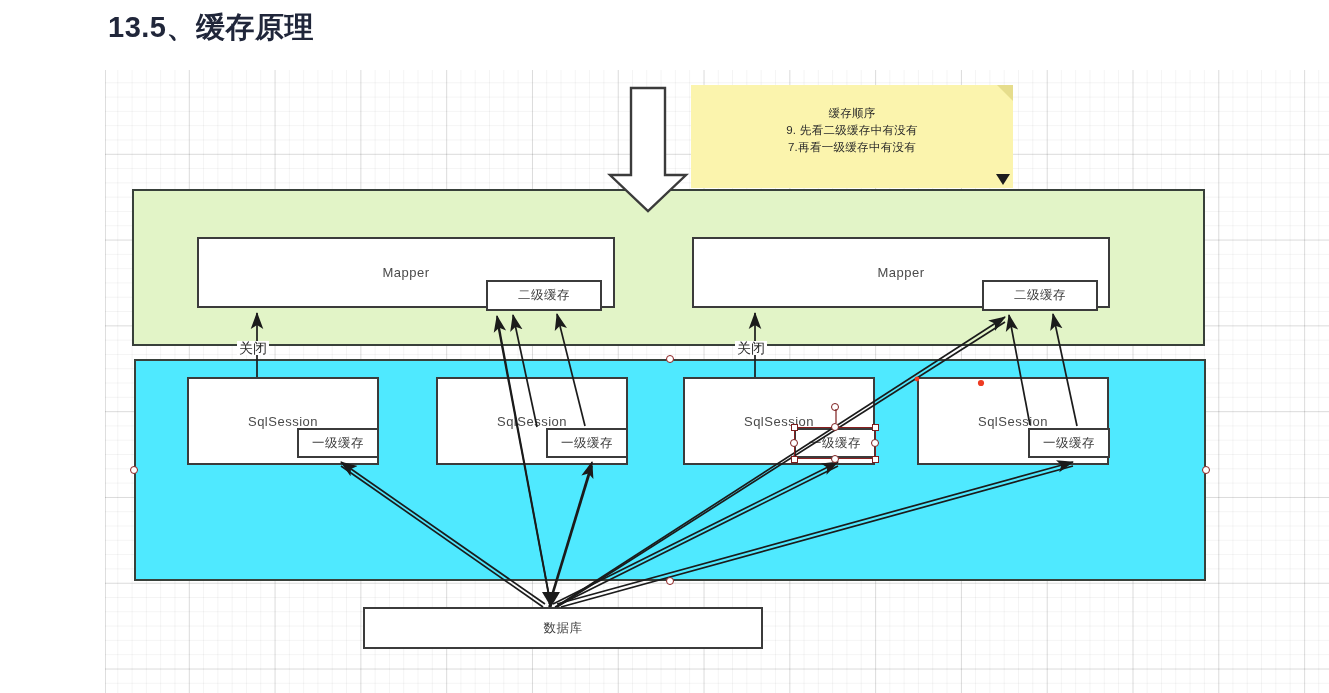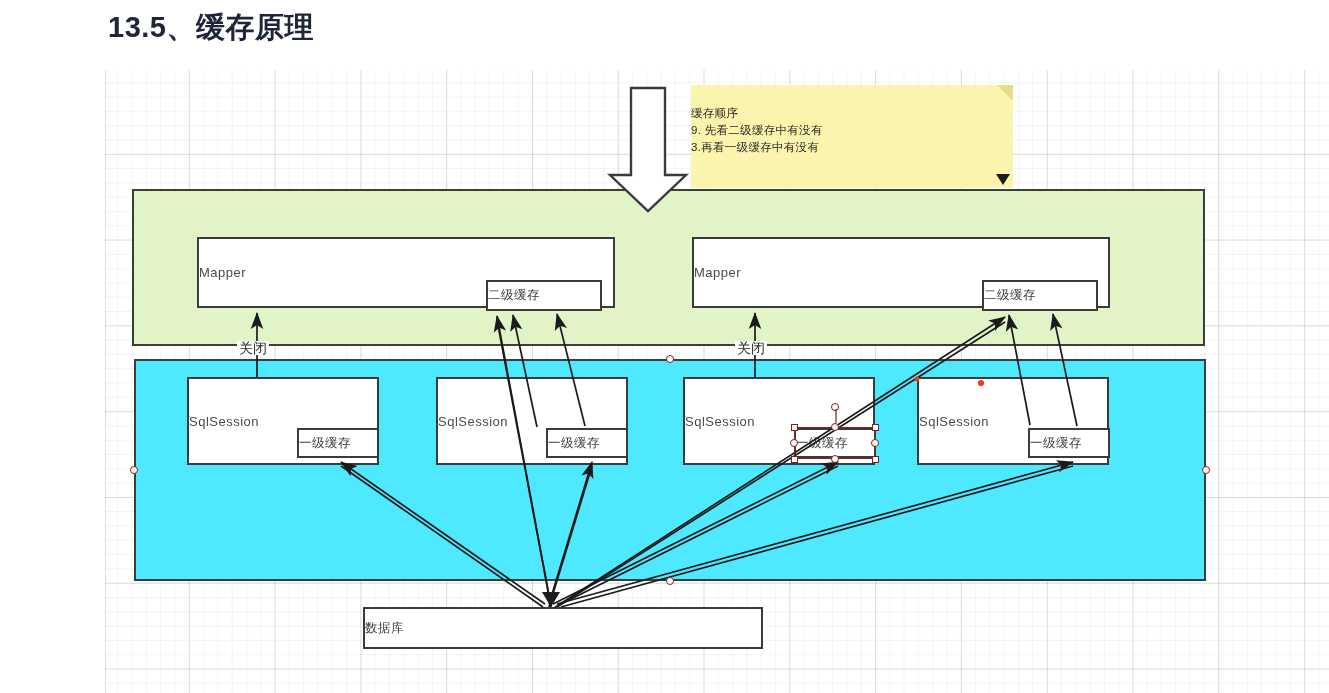--- a/index.html
+++ b/index.html
@@ -55,21 +55,21 @@
   }
   #lane-session{
     left:29px; top:289px; width:1072px; height:222px;
     background:#4fe9ff;
     z-index:3;
   }
   .white-box{
     background:#ffffff;
     border:2px solid #3b3b3b;
     z-index:6;
-    display:flex;align-items:center;justify-content:flex-start;
+    display:flex;align-items:center;justify-content:center;
   }
   .box-label{
     font-size:13px;color:#4a4a4a;letter-spacing:0.5px;
     user-select:none;pointer-events:none;
   }
   .cn-label{
     font-size:12.5px;color:#3c3c3c;letter-spacing:0.5px;
   }
   #mapper-1{left:92px; top:167px; width:418px; height:71px;}
   #mapper-2{left:587px; top:167px; width:418px; height:71px;}
@@ -114,21 +114,21 @@
     background:#e6dd8c;
     clip-path:polygon(0 0,100% 0,100% 100%);
   }
   #sticky-arrow{
     position:absolute;right:3px;bottom:3px;width:0;height:0;
     border-left:7px solid transparent;border-right:7px solid transparent;
     border-top:11px solid #1c1c1c;
   }
   #sticky-text{
     position:absolute;left:0;right:0;top:20px;
-    text-align:left;font-size:11.5px;color:#2b2b2b;line-height:17px;
+    text-align:center;font-size:11.5px;color:#2b2b2b;line-height:17px;
     letter-spacing:0.3px;
   }
   
   #arrows{position:absolute;left:0;top:0;width:1224px;height:623px;z-index:12;pointer-events:none;}
   #big-arrow{position:absolute;left:0;top:0;width:1224px;height:623px;z-index:7;pointer-events:none;}
   .edge-label{
     position:absolute;z-index:20;background:#ffffff;
     font-size:14px;color:#2d2d2d;padding:0 2px;line-height:14px;
   }
 </style>
@@ -145,21 +145,21 @@
 
   <svg id="big-arrow" viewBox="0 0 1224 623">
     <polygon points="526,18 560,18 560,105 581,105 543,141 505,105 526,105" fill="#ffffff" stroke="#3b3b3b" stroke-width="2.4" stroke-linejoin="miter"></polygon>
   </svg>
 
   <div id="sticky-note">
     <div id="sticky-fold"></div>
     <div id="sticky-text">
       <div>缓存顺序</div>
       <div>9. 先看二级缓存中有没有</div>
-      <div>3.再看一级缓存中有没有</div>
+      <div>7.再看一级缓存中有没有</div>
     </div>
     <div id="sticky-arrow"></div>
   </div>
 
   <div class="conn-dot" style="left:25px;  top:396px;"></div>
   <div class="conn-dot" style="left:1097px;top:396px;"></div>
   <div class="conn-dot" style="left:561px; top:285px;"></div>
   <div class="conn-dot" style="left:561px; top:507px;"></div>
 
   <svg id="arrows" viewBox="0 0 1224 623">

